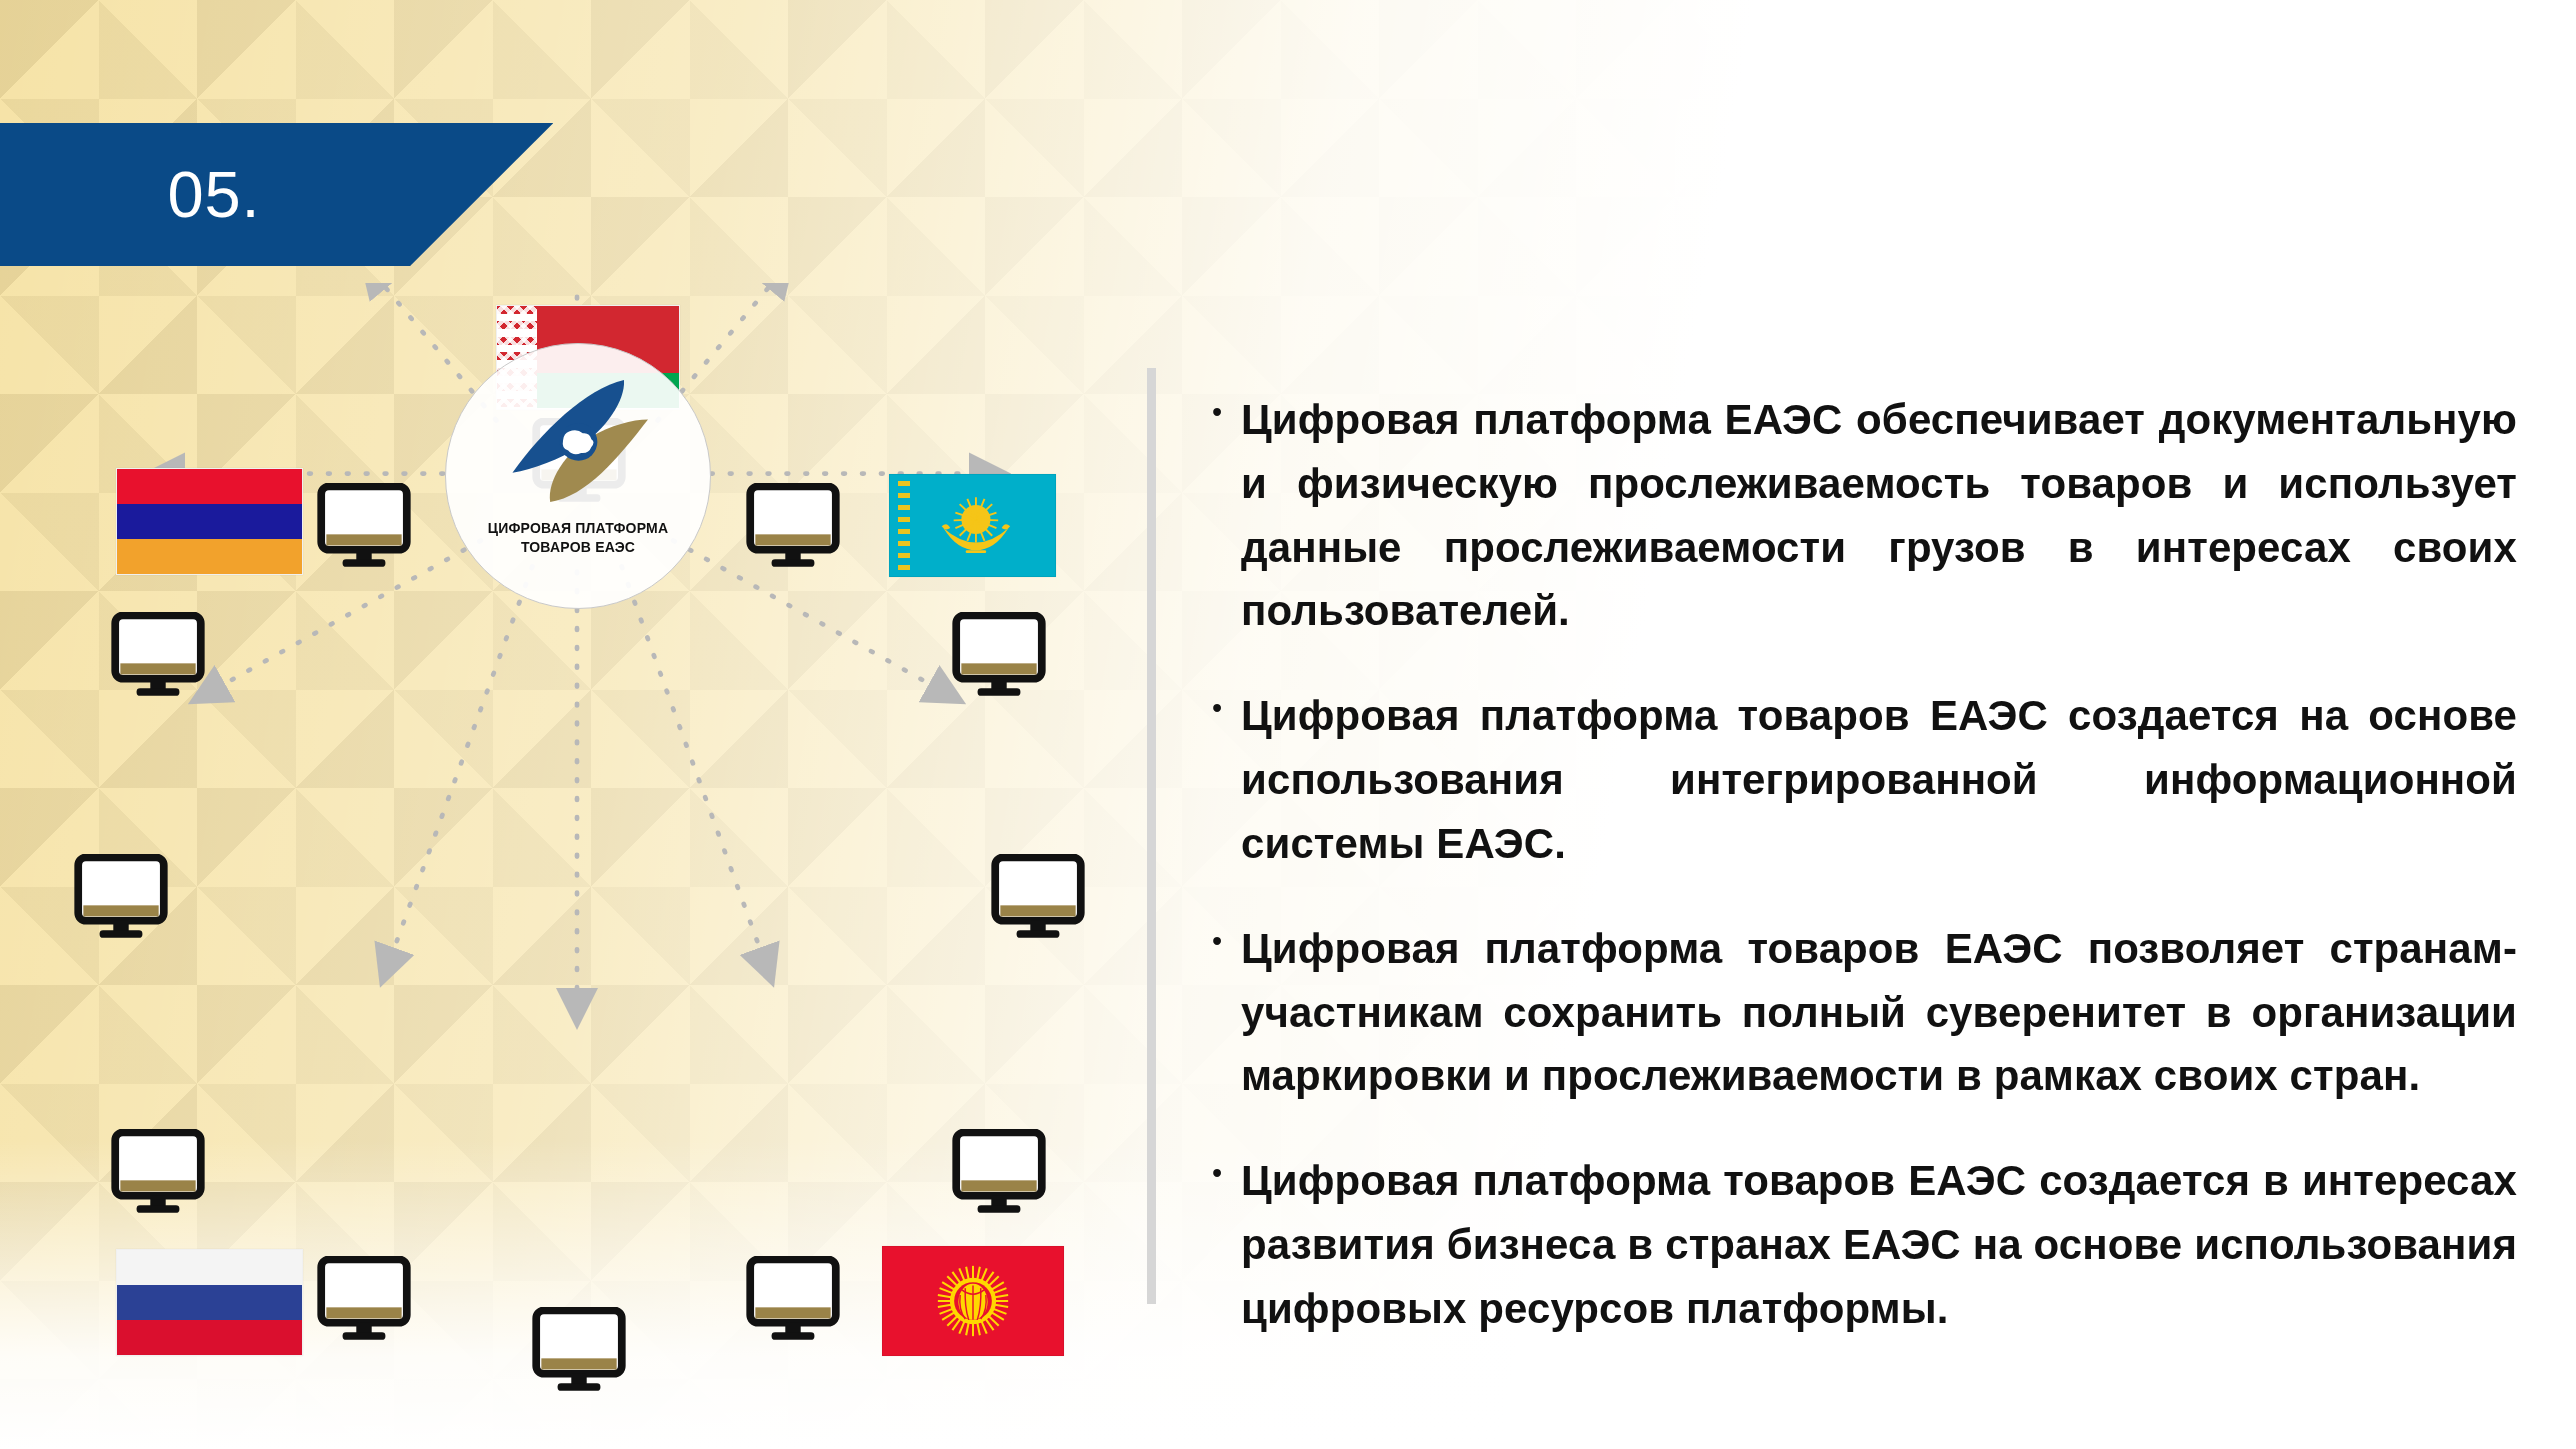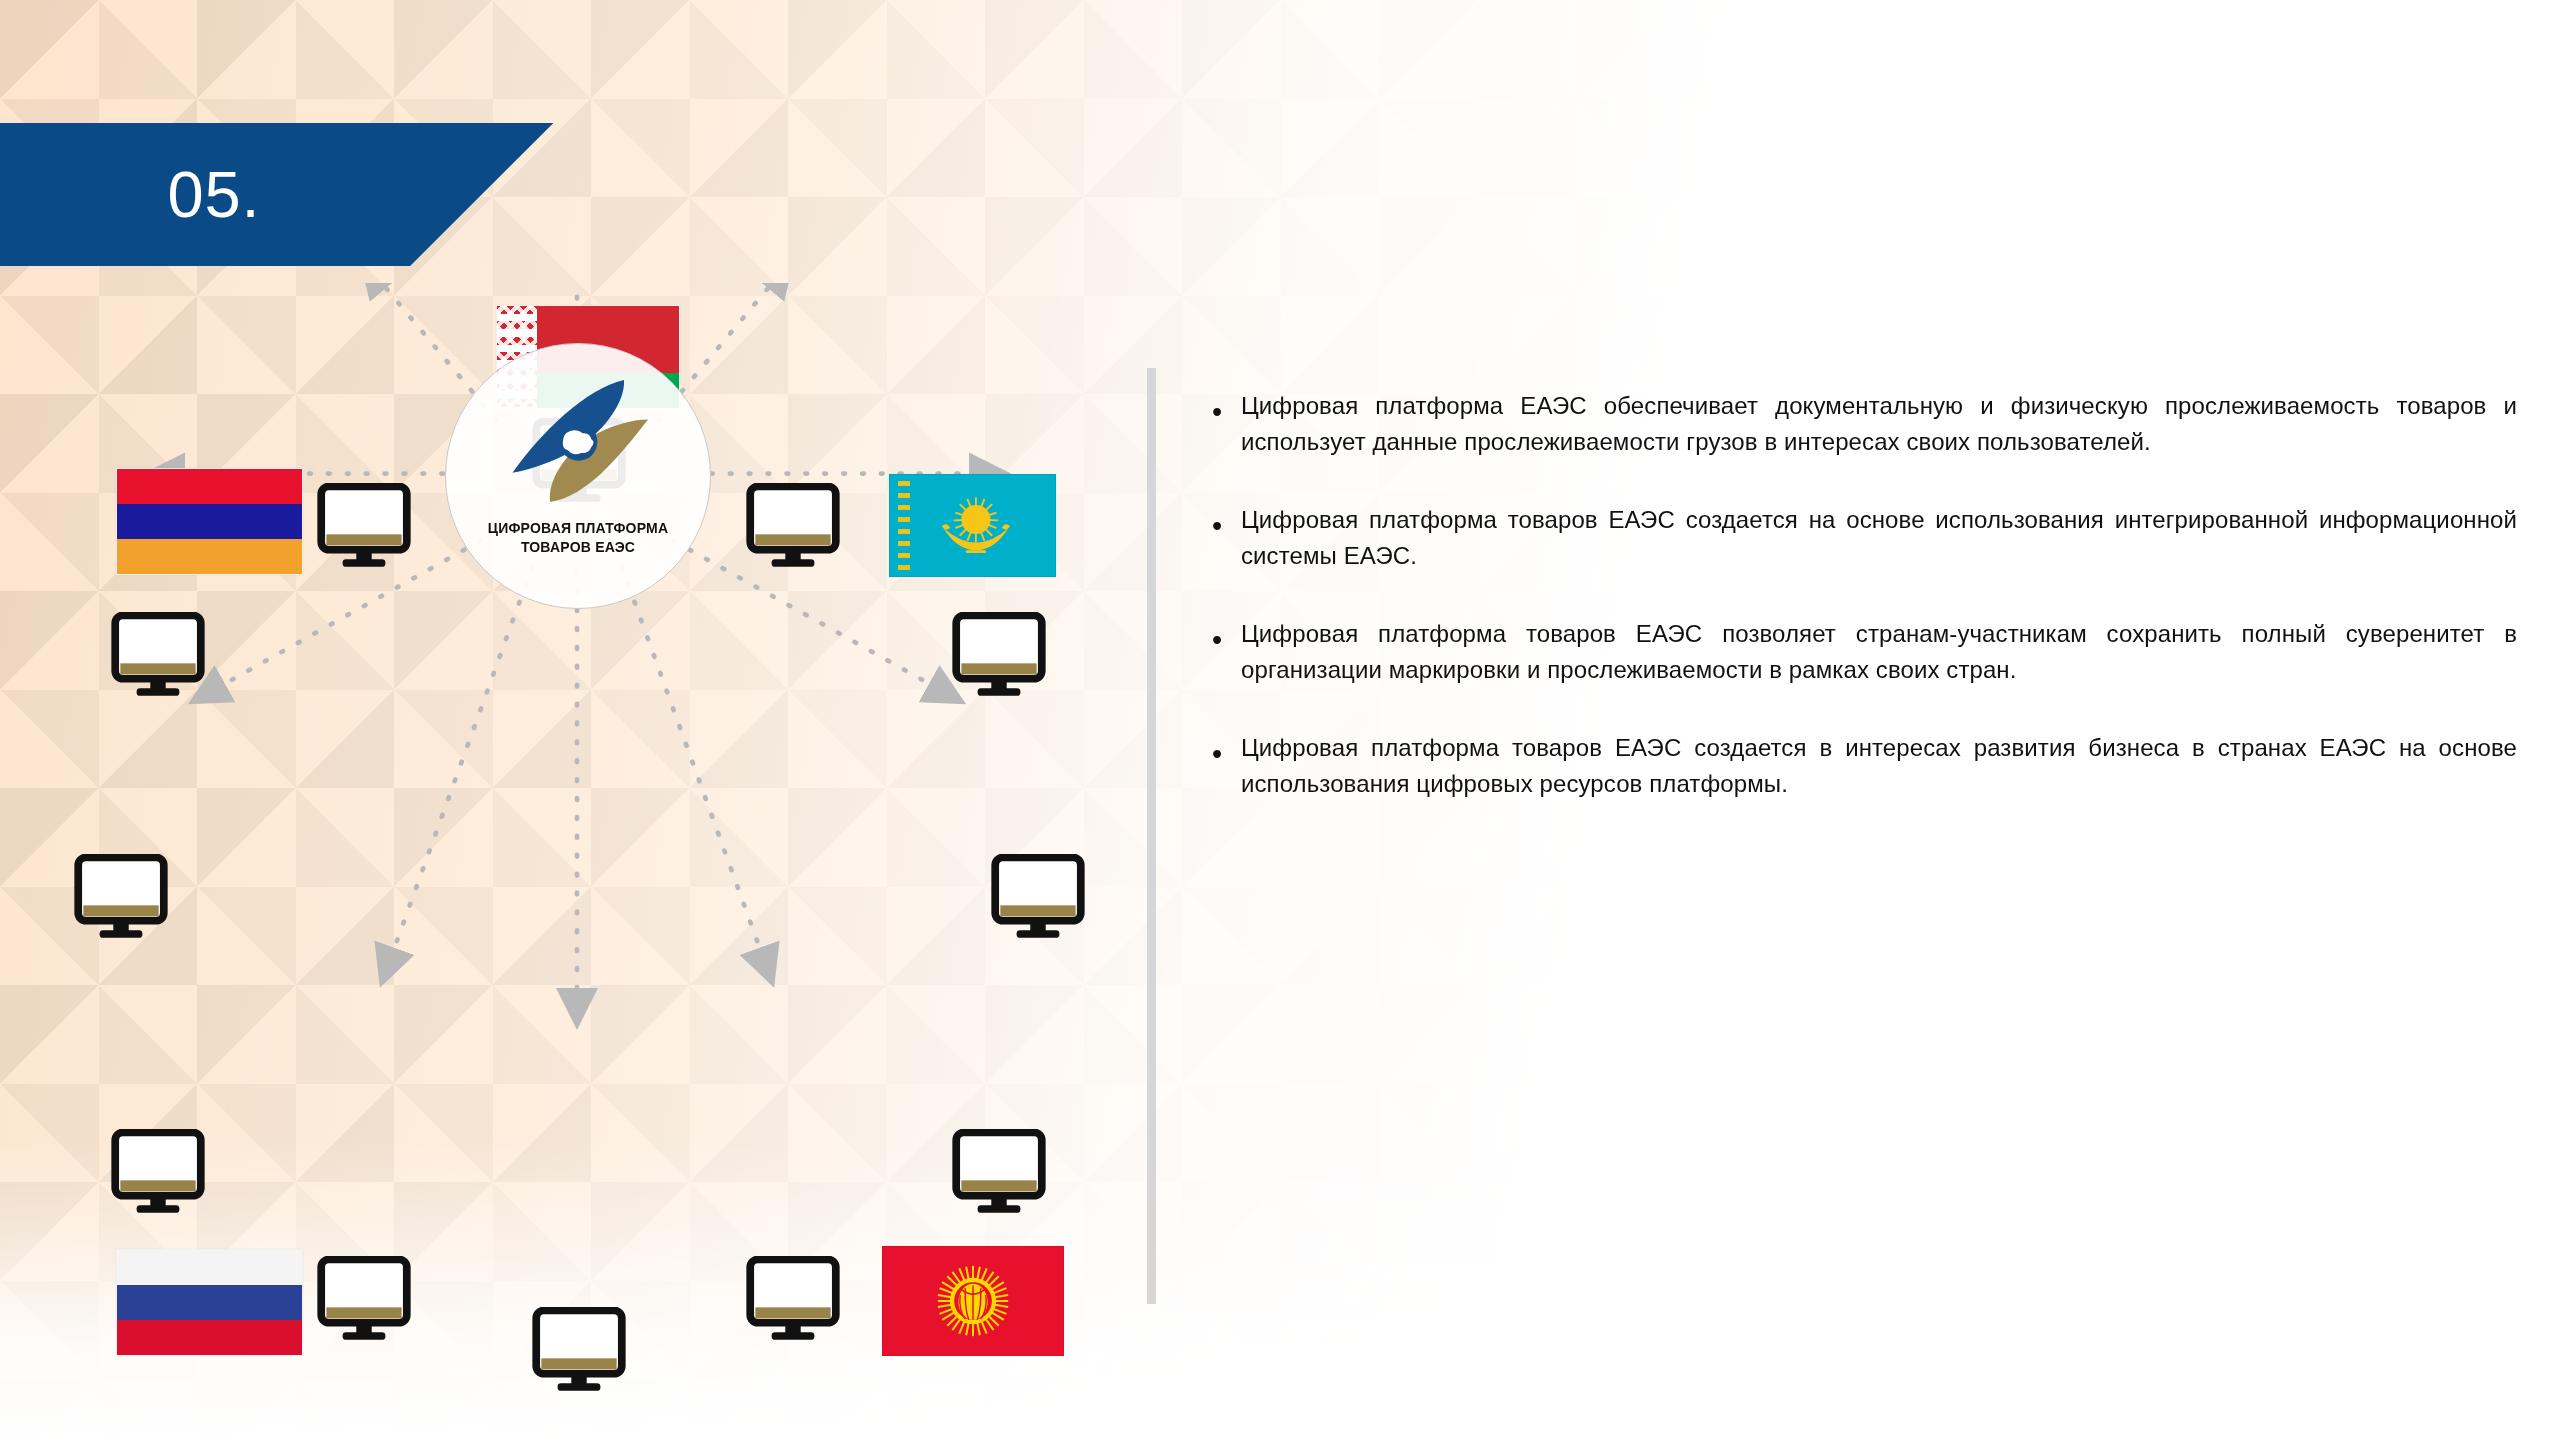--- a/index.html
+++ b/index.html
@@ -9,21 +9,21 @@
   body {
     width: 2576px; height: 1449px;
     font-family: "Liberation Sans", sans-serif;
     overflow: hidden;
     position: relative;
   }
   #slide {
     position: absolute; inset: 0;
     width: 2576px; height: 1449px;
     overflow: hidden;
-    background: #fdba74;
+    background: #eab308;
   }
 
   
   .bg-watermark {
     position: absolute; inset: 0;
     background-color: #fdfdfd;
     background-image:
       linear-gradient(135deg, rgba(226,226,226,.95) 25%, transparent 25%, transparent 75%, rgba(226,226,226,.95) 75%),
       linear-gradient(45deg,  rgba(232,232,232,.85) 25%, transparent 25%, transparent 75%, rgba(232,232,232,.85) 75%);
     background-size: 197px 197px, 197px 197px;
@@ -146,26 +146,27 @@
   .bullet { display: flex; margin-bottom: 41px; }
   .bullet .dot {
     flex: 0 0 auto;
     width: 29px;
     color: #111;
     font-size: 29px;
     line-height: 48px;
   }
   .bullet .btext {
     flex: 1 1 auto;
-    font-size: 24px;
+    font-size: 42px;
     line-height: 1.52;
     color: #111;
     text-align: justify;
     text-justify: inter-word;
     letter-spacing: 0.1px;
+    font-weight: bold;
   }
   .bullet:last-child .btext { }
 </style>
 </head>
 <body>
 
 <div id="slide">
 
   <div class="bg-watermark"></div>
   <div class="bg-fade-right"></div>

